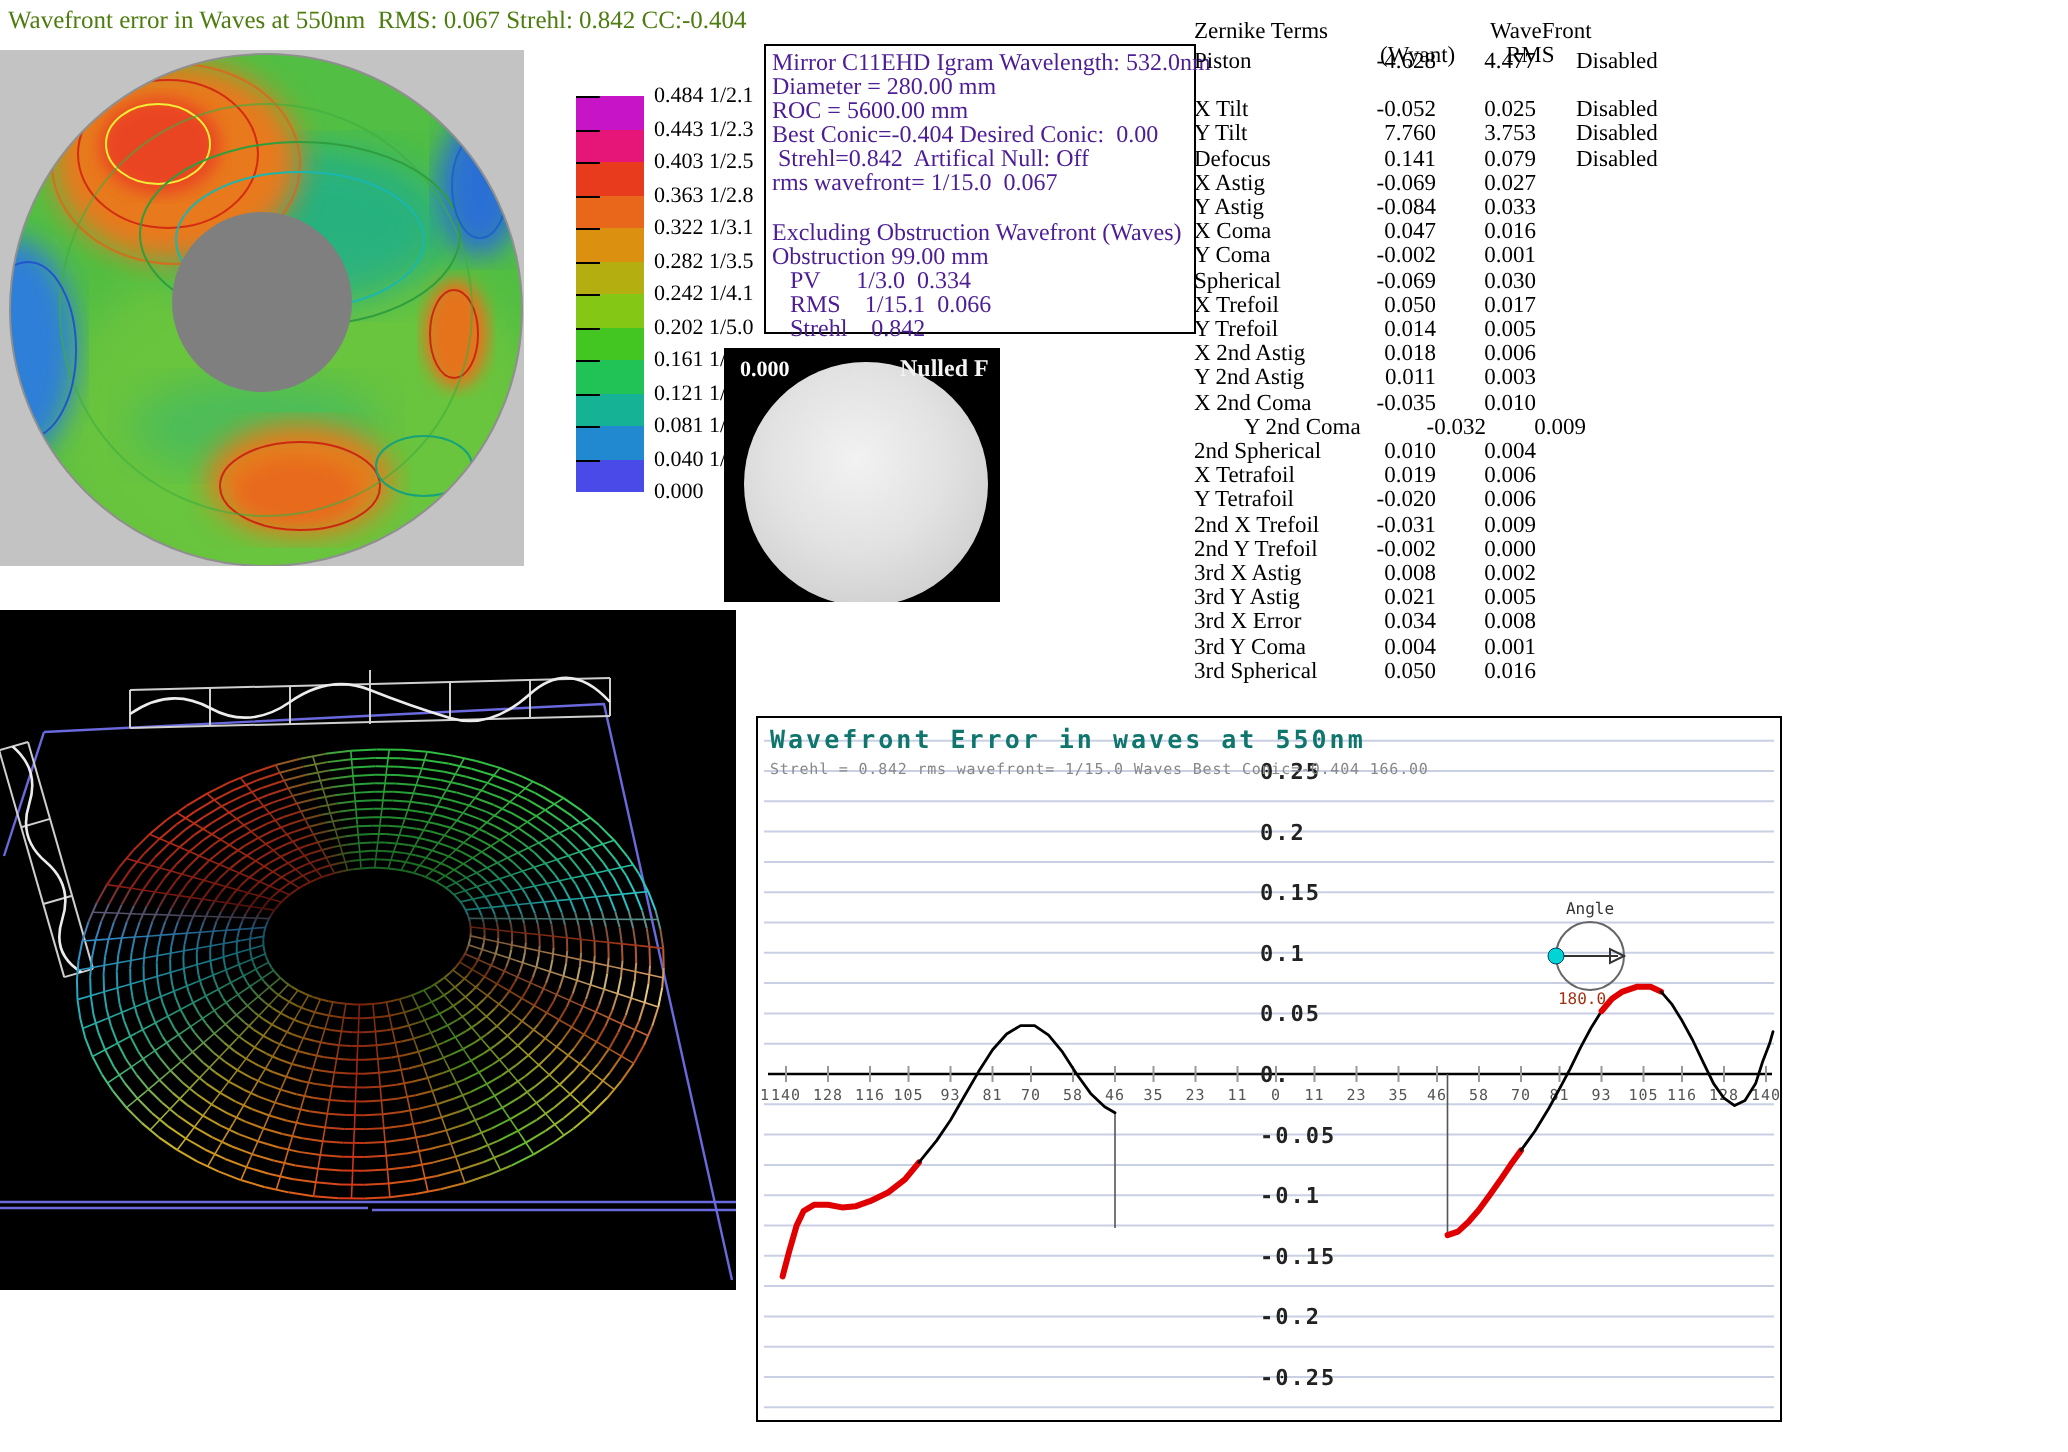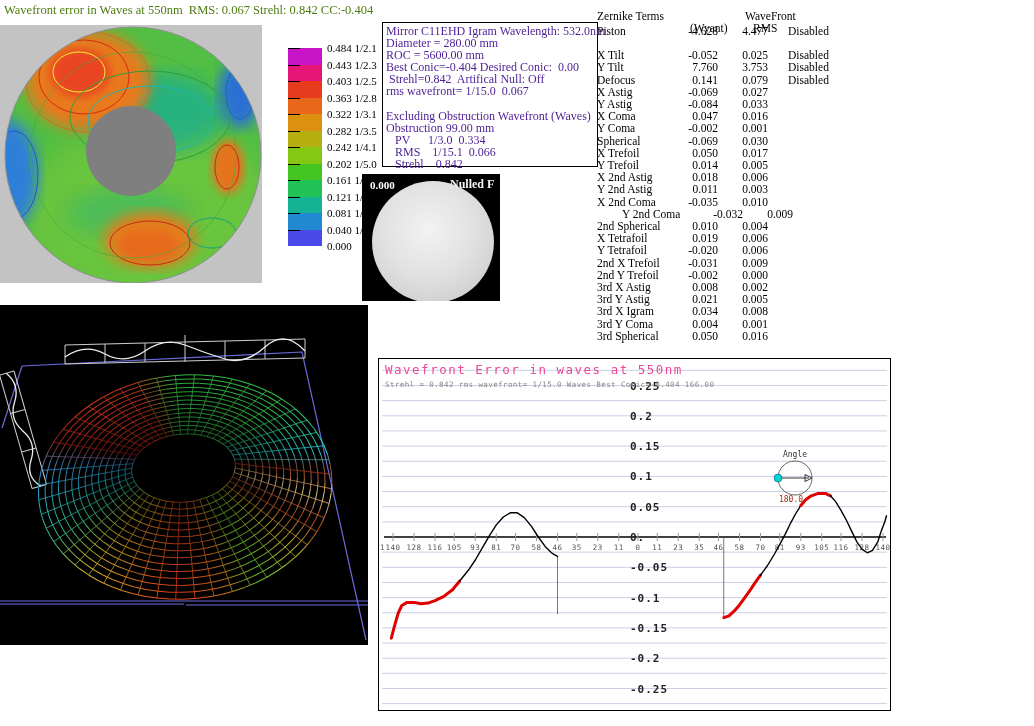--- a/index.html
+++ b/index.html
@@ -32,21 +32,21 @@
   .z-name{position:absolute;left:0;white-space:nowrap;}
   .z-v1{position:absolute;left:61px;width:60px;text-align:right;}
   .z-v2{position:absolute;left:111px;width:60px;text-align:right;}
   .z-flag{position:absolute;left:191px;}
   
   #annotation{left:798px;top:121px;font-family:"Liberation Sans",sans-serif;font-weight:bold;
               font-size:12.5px;line-height:16px;color:#000;white-space:pre;}
   
   #plot{left:378px;top:358px;width:511px;height:351px;border:1px solid #000;background:#fff;}
   #plot-title{position:absolute;left:6px;top:3px;font-family:"DejaVu Sans Mono",monospace;
-              font-weight:normal;font-size:12.5px;letter-spacing:1.5px;color:#ec4899;}
+              font-weight:bold;font-size:12.5px;letter-spacing:1.5px;color:#0f766e;}
   #plot-subtitle{position:absolute;left:6px;top:21px;font-family:"DejaVu Sans Mono",monospace;
               font-size:7.5px;letter-spacing:0.4px;color:#888;white-space:pre;}
   #plot svg{position:absolute;left:0;top:0;}
 </style>
 </head>
 <body>
 
 <div id="screen">
 
   <div class="abs" id="map-title">Wavefront error in Waves at 550nm  RMS: 0.067 Strehl: 0.842 CC:-0.404</div>
@@ -270,21 +270,21 @@
           <span class="z-name">3rd X Astig</span>
           <span class="z-v1">0.008</span>
           <span class="z-v2">0.002</span>
         </div>
         <div class="z-row" style="top: 283.2px; font-family: Liberation Serif, serif;">
           <span class="z-name">3rd Y Astig</span>
           <span class="z-v1">0.021</span>
           <span class="z-v2">0.005</span>
         </div>
         <div class="z-row" style="top: 295.4px;">
-          <span class="z-name">3rd X Igram</span>
+          <span class="z-name">3rd X Error</span>
           <span class="z-v1">0.034</span>
           <span class="z-v2">0.008</span>
         </div>
         <div class="z-row" style="top: 307.6px;">
           <span class="z-name">3rd Y Coma</span>
           <span class="z-v1">0.004</span>
           <span class="z-v2">0.001</span>
         </div>
         <div class="z-row" style="top: 319.8px;">
           <span class="z-name">3rd Spherical</span>

